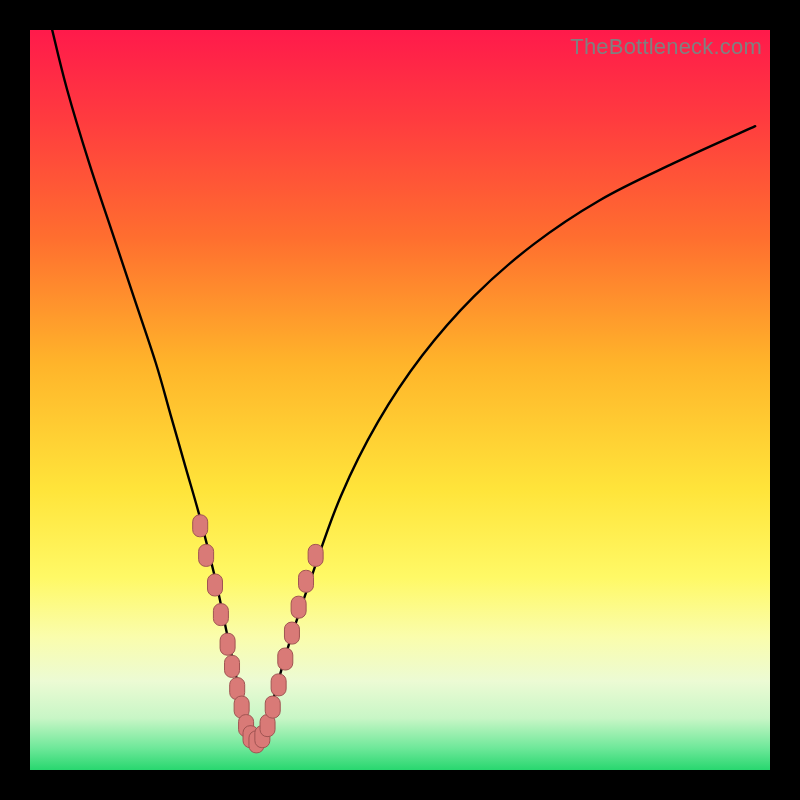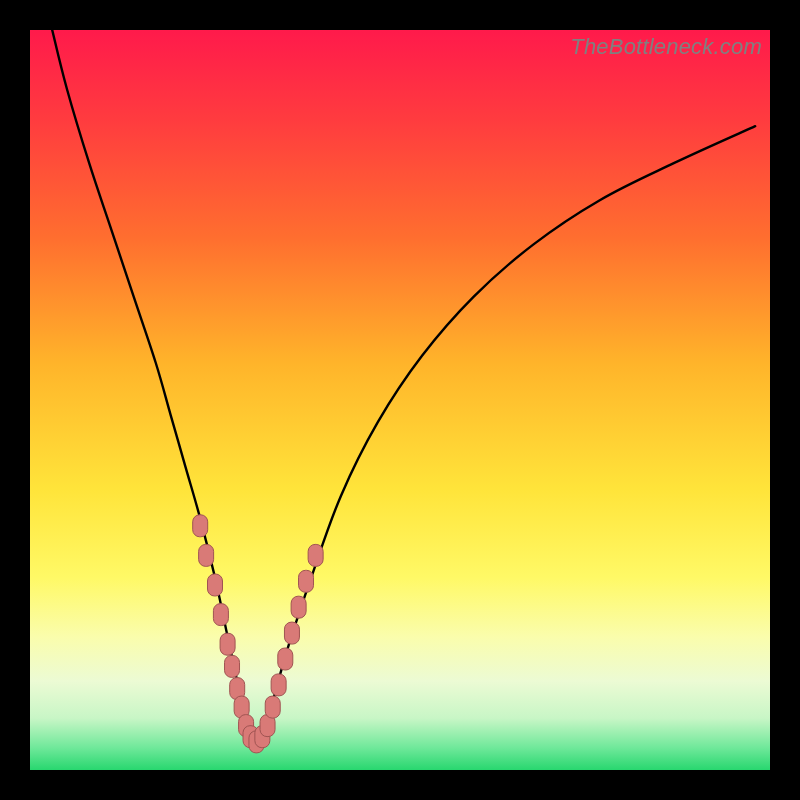--- a/index.html
+++ b/index.html
@@ -8,21 +8,20 @@
     width: 800px;
     height: 800px;
     background: #000;
     overflow: hidden;
     font-family: Arial, Helvetica, sans-serif;
   }
   .frame {
     position: absolute;
     inset: 0;
     background: #000;
-    font-style: italic;
   }
   .plot {
     position: absolute;
     left: 30px;
     top: 30px;
     width: 740px;
     height: 740px;
     overflow: hidden;
   }
   .gradient {

